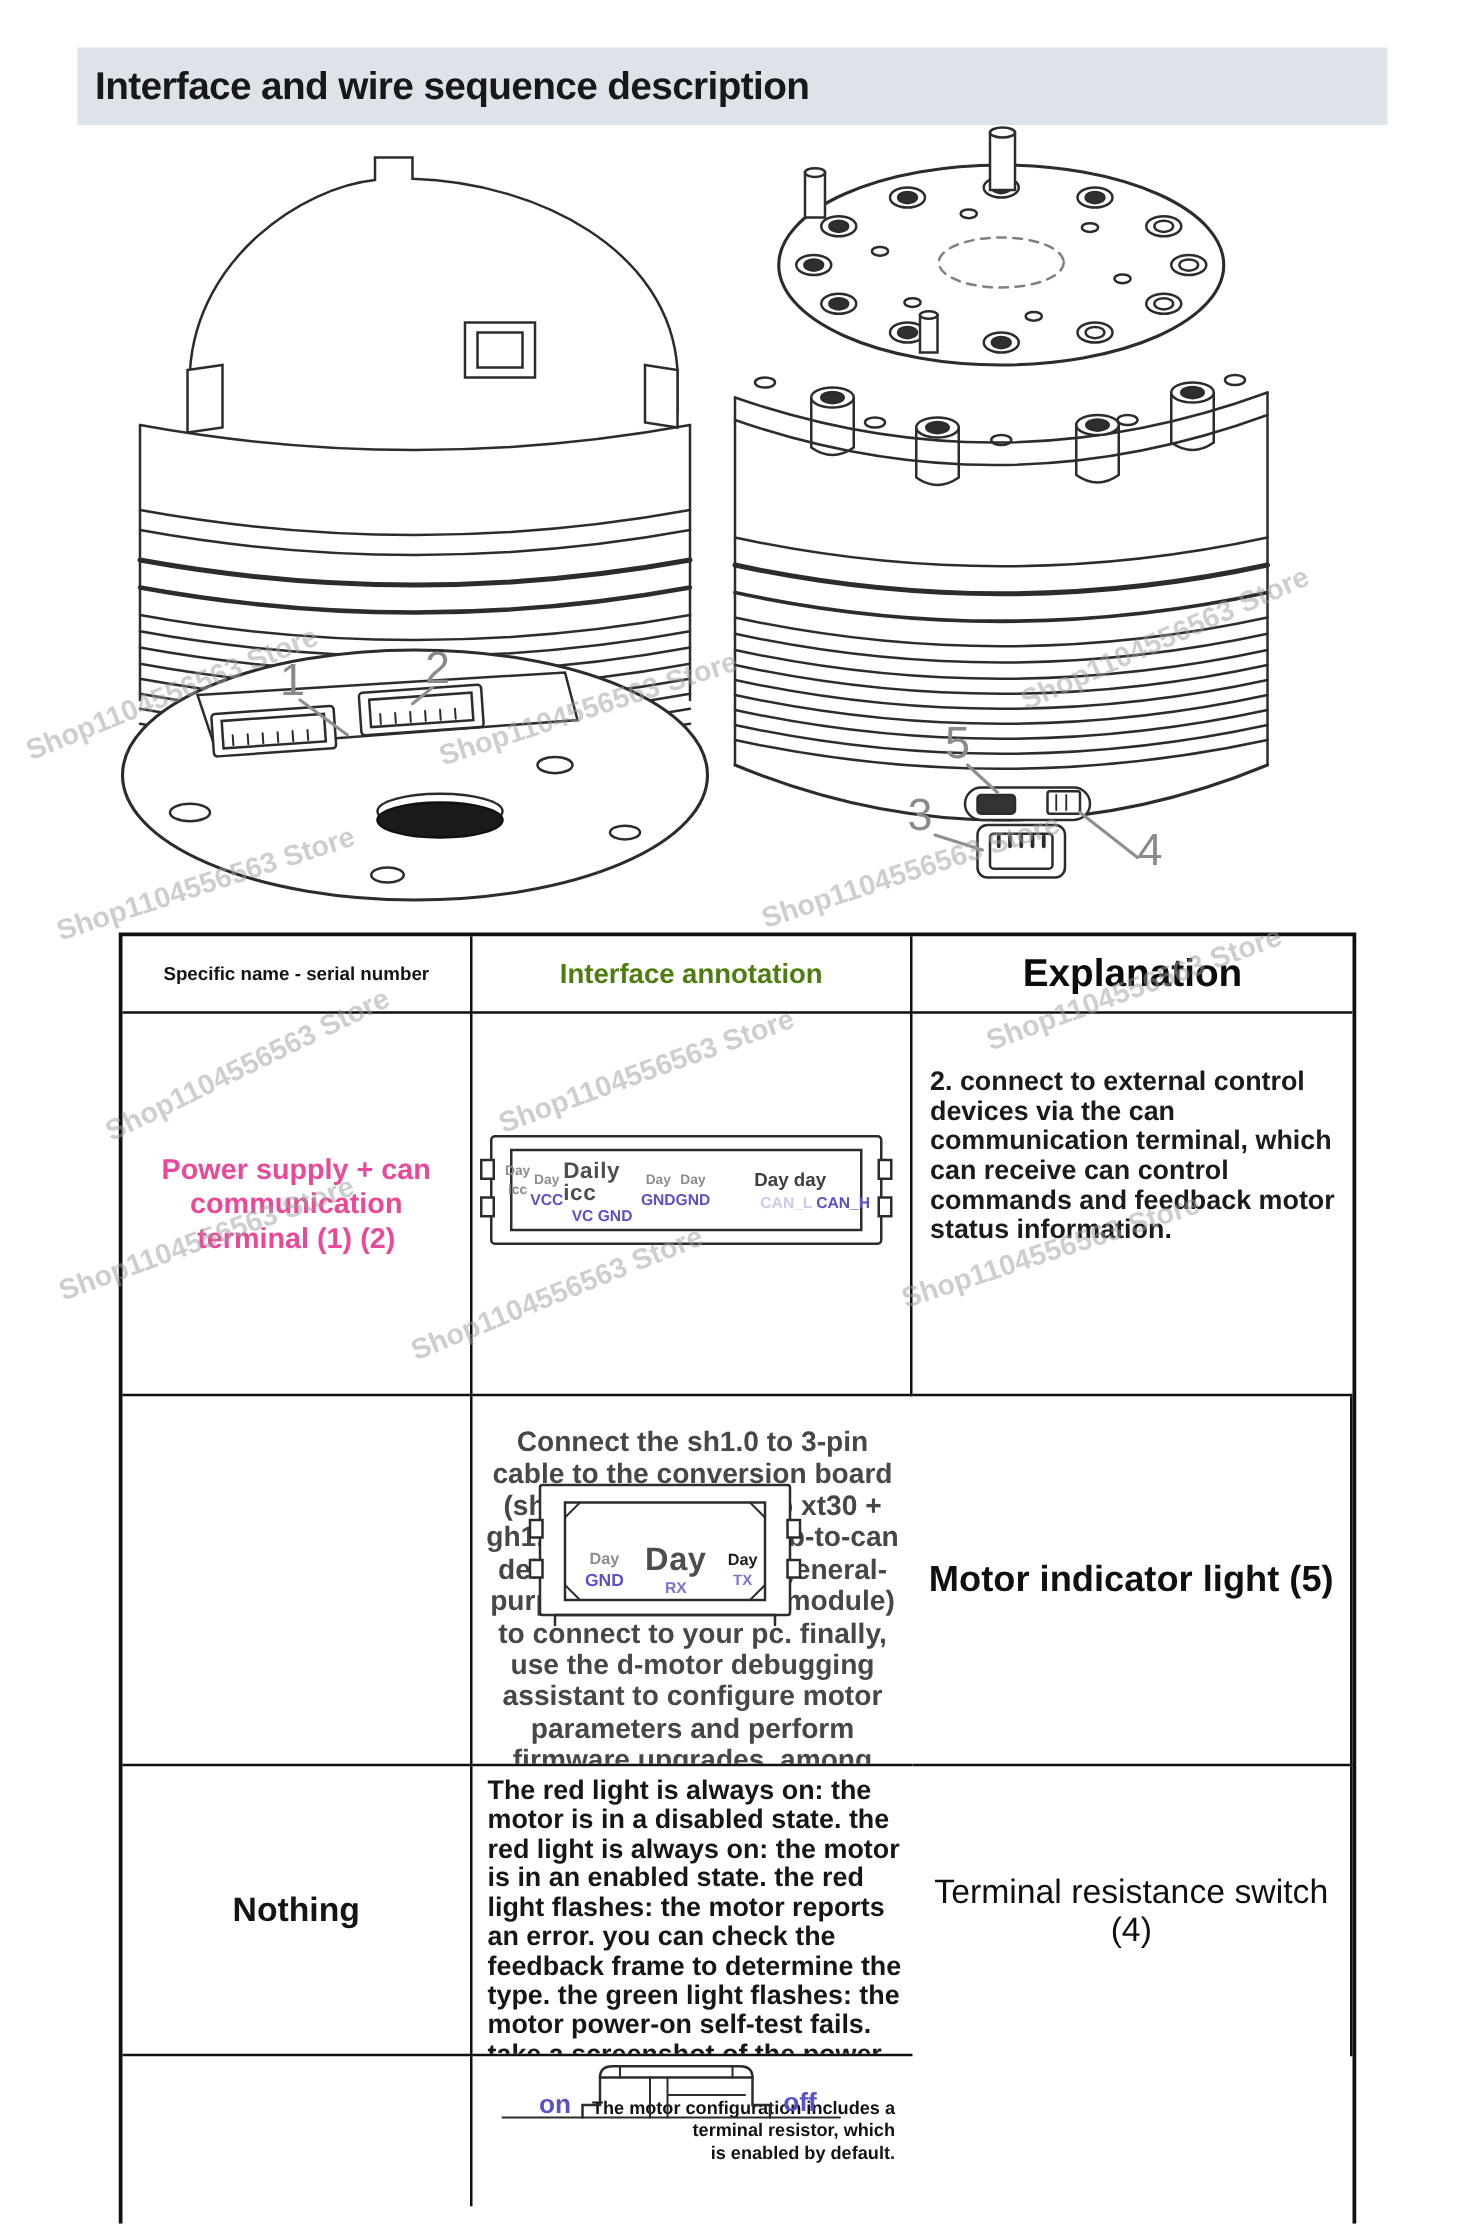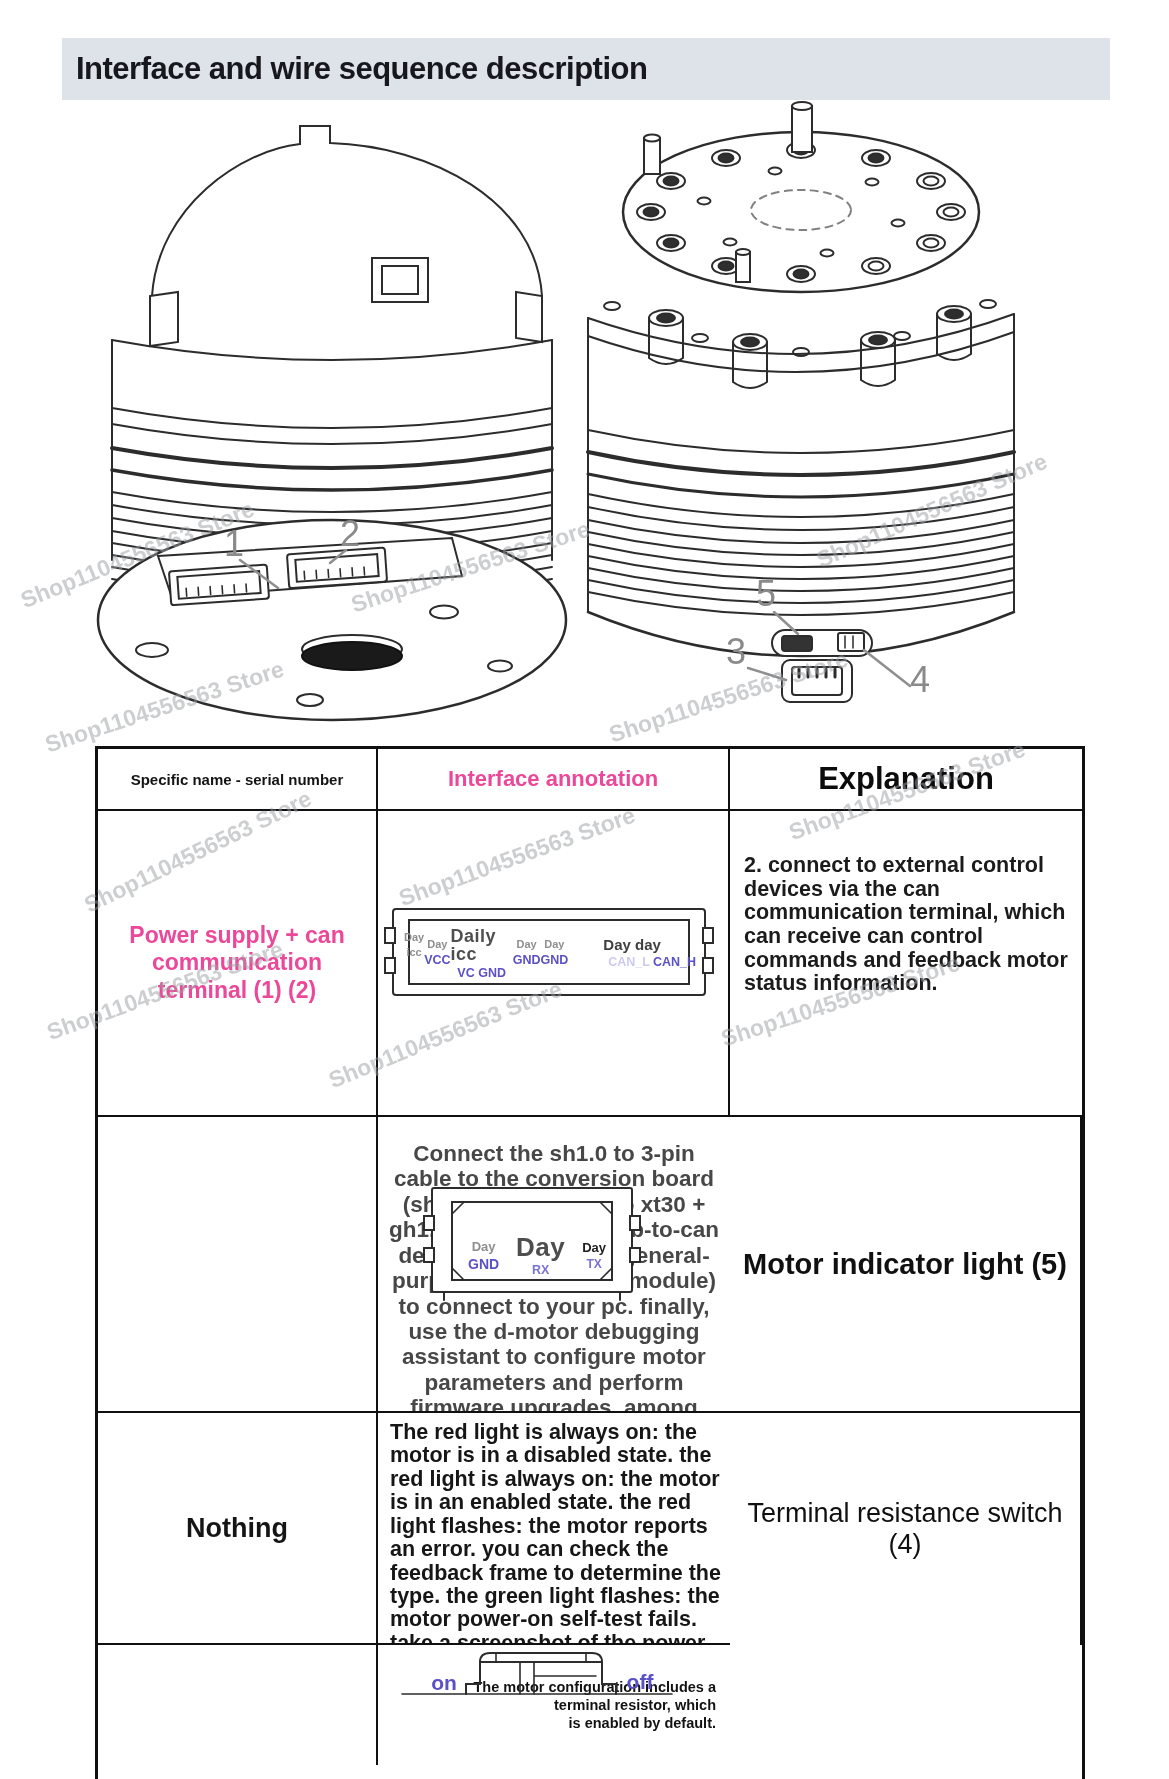--- a/index.html
+++ b/index.html
@@ -17,21 +17,21 @@
   
   .tbl{position:absolute;left:95px;top:746px;width:990px;height:1194px;box-sizing:border-box;
        border:3px solid #101010;display:grid;z-index:1;
        grid-template-columns:280px 352px 352px;
        grid-template-rows:62px 306px 296px 232px 120px;}
   .c{border-right:2px solid #101010;border-bottom:2px solid #101010;box-sizing:border-box;
      display:flex;align-items:center;justify-content:center;flex-direction:column;overflow:hidden;}
   .c.last-col{border-right:none;}
   .c.last-row{border-bottom:none;}
   .hc1{font-size:15px;font-weight:bold;color:#141414;}
-  .hc2{font-size:22px;font-weight:bold;color:#ec4899;}
+  .hc2{font-size:22px;font-weight:bold;color:#4d7c0f;}
   .hc3{font-size:31px;font-weight:bold;color:#0c0c0c;}
   .name1{font-size:23px;font-weight:bold;color:#ec4899;text-align:center;line-height:1.18;padding:0 16px;}
   .name2a{font-size:22px;font-weight:bold;color:#151515;text-align:center;}
   .name2b{font-size:23px;font-weight:bold;color:#222;margin-top:22px;}
   .name3{font-size:29px;font-weight:bold;color:#101010;text-align:center;line-height:1.2;}
   .name4{font-size:27px;font-weight:normal;color:#101010;text-align:center;line-height:1.15;padding:0 4px;}
   .nothing{font-size:27px;font-weight:bold;color:#151515;}
   .exp1{align-items:flex-start;justify-content:flex-start;text-align:left;padding:28px 8px 0 14px;}
   .exp1 .p1{font-size:23px;font-weight:bold;color:#1b1b1b;line-height:1.08;margin:0;}
   .exp1 .p2{font-size:21.5px;font-weight:bold;color:#1b1b1b;line-height:1.1;margin:15px 0 0 0;}

